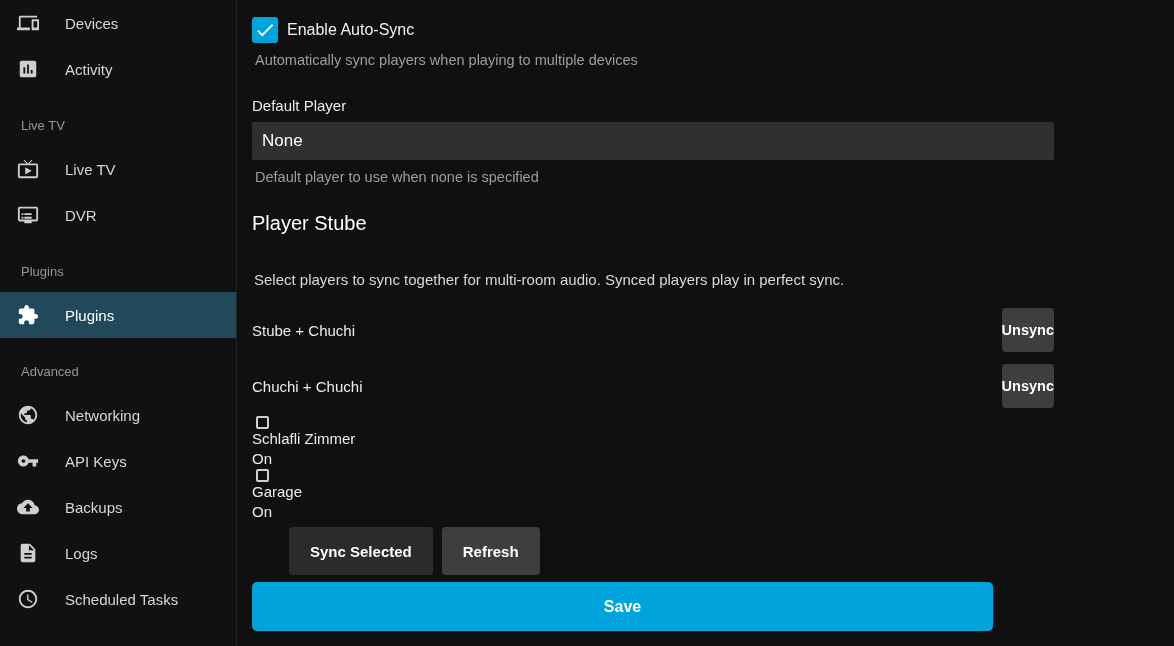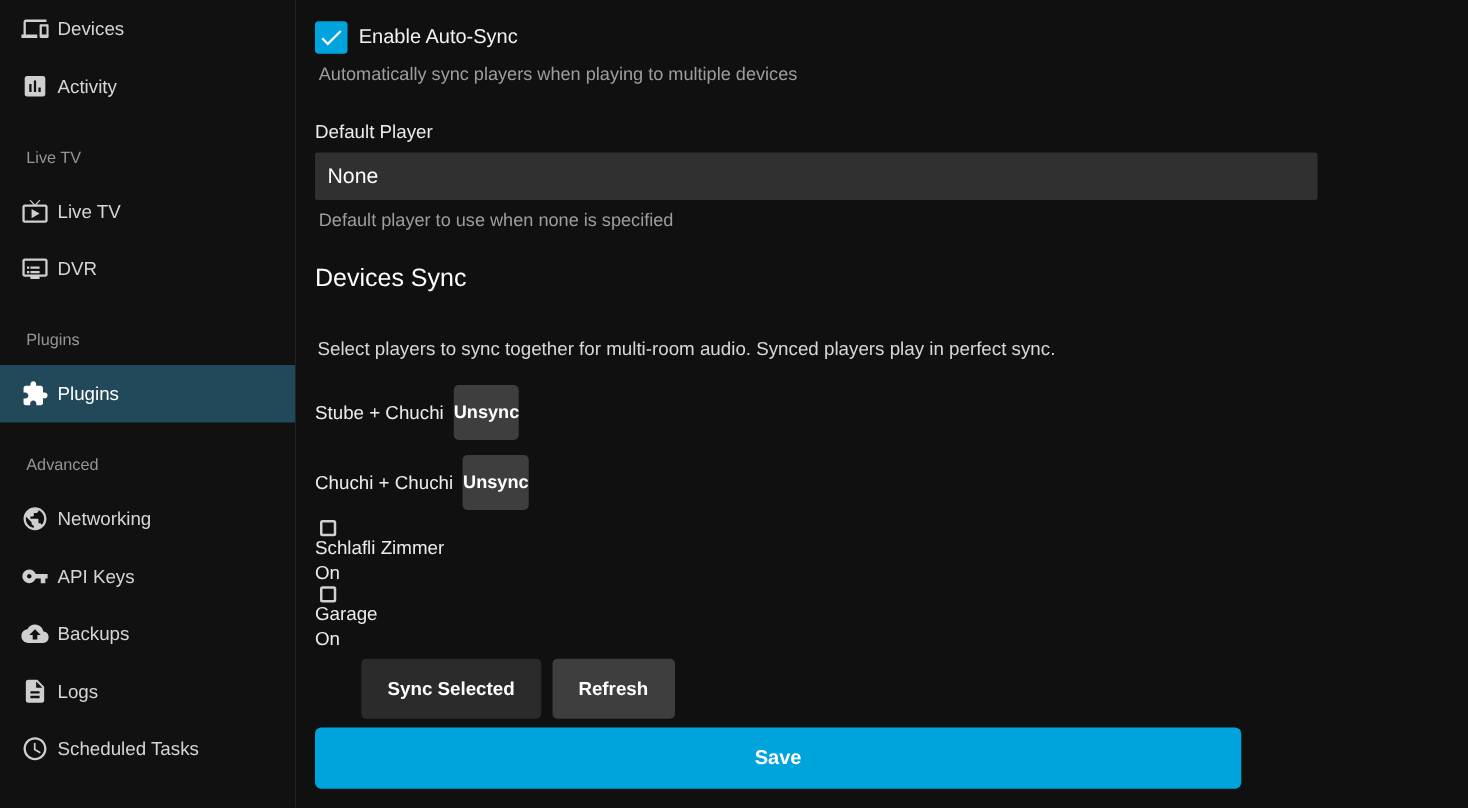--- a/index.html
+++ b/index.html
@@ -10,21 +10,21 @@
   }
   .app { display:flex; width:1174px; height:646px; }
 
   
   .sidebar {
     width:237px; flex-shrink:0; background:#111111;
     border-right:1px solid #242424; overflow:hidden;
   }
   .nav-item {
     display:flex; align-items:center; height:46px;
-    padding-left:16px; gap:6px; cursor:pointer;
+    padding-left:16px; gap:25px; cursor:pointer;
     color:#d6d6d6; font-size:15px;
   }
   .nav-item .icon { width:24px; height:24px; display:flex; align-items:center; justify-content:center; color:#cfcfcf; }
   .nav-item .icon svg { width:22px; height:22px; fill:currentColor; }
   .nav-item.selected { background:#21495a; color:#ffffff; }
   .nav-item.selected .icon { color:#ffffff; }
   .section-header {
     padding:26px 0 13px 21px; font-size:13px; line-height:15px; color:#969696;
   }
 
@@ -45,21 +45,21 @@
   .field-label { margin-top:27px; font-size:15px; line-height:18px; color:#ececec; }
   .select {
     margin-top:7px; width:802px; height:38px; background:#303030;
     border-radius:2px; display:flex; align-items:center; padding-left:10px;
     font-size:17px; color:#ffffff; cursor:pointer;
   }
 
   .section-title { margin-top:24px; font-size:20px; line-height:24px; font-weight:400; color:#ffffff; }
   .section-desc { margin-top:36px; padding-left:2px; font-size:15px; line-height:18px; color:#d8d8d8; }
 
-  .group-row { display:flex; align-items:center; gap:8px; margin-top:19px; }
+  .group-row { display:flex; align-items:center; gap:8px; margin-top:19px;justify-content:space-between; }
   .group-row + .group-row { margin-top:12px; }
   .group-name { font-size:15px; color:#ececec; }
 
   .btn {
     background:#3e3e3e; color:#ffffff; border:none; border-radius:4px;
     height:44px; padding:0 0; font-size:14.5px; font-weight:bold;
     font-family:"Liberation Sans", sans-serif; cursor:pointer;
   }
 
   .player-list { margin-top:8px; font-size:15px; line-height:20px; color:#ececec; }
@@ -198,21 +198,21 @@
         <span class="checkbox-label">Enable Auto-Sync</span>
       </label>
       <div class="field-desc">Automatically sync players when playing to multiple devices</div>
 
       <div class="field-label">Default Player</div>
       <div class="select">
         <span>None</span>
       </div>
       <div class="field-desc">Default player to use when none is specified</div>
 
-      <h2 class="section-title">Devices Sync</h2>
+      <h2 class="section-title">Player Stube</h2>
       <p class="section-desc">Select players to sync together for multi-room audio. Synced players play in perfect sync.</p>
 
       <div class="group-row">
         <span class="group-name">Stube + Chuchi</span>
         <button class="btn">Unsync</button>
       </div>
 
       <div class="group-row">
         <span class="group-name">Chuchi + Chuchi</span>
         <button class="btn">Unsync</button>

